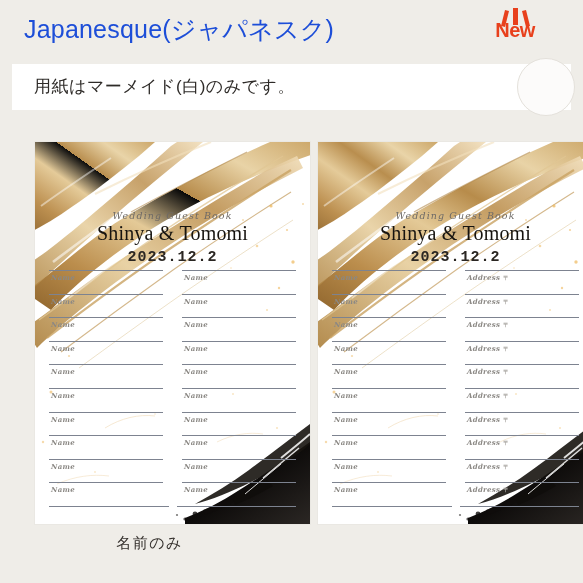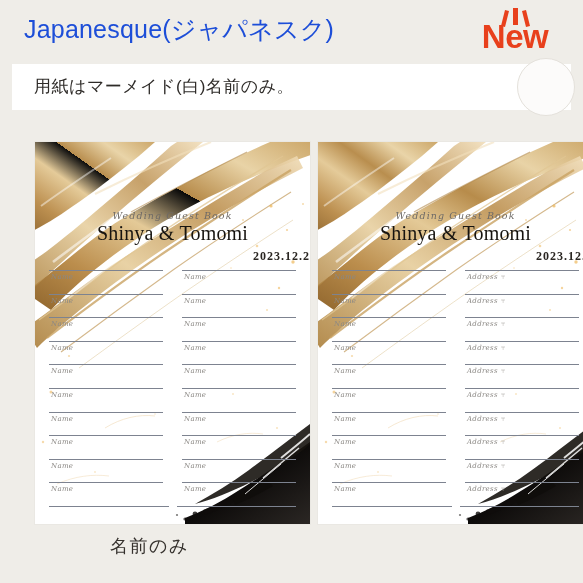--- a/index.html
+++ b/index.html
@@ -33,21 +33,21 @@
     position: absolute;
     right: 28px; top: 8px;
     width: 80px; height: 52px;
   }
   #new-badge .rays { position: absolute; left: 0; top: 0; width: 80px; height: 20px; }
   #new-badge .new-text {
     position: absolute;
     left: 0; top: 12px;
     width: 80px;
     text-align: center;
-    font-size: 33px;
+    font-size: 20px;
     font-weight: bold;
     color: #e8401c;
     letter-spacing: -0.5px;
     line-height: 1;
   }
 
   
   #notice-bar {
     position: absolute;
     left: 12px; top: 64px;
@@ -109,38 +109,38 @@
   }
   .couple-names {
     top: 80px;
     font-family: Liberation Serif, serif;
     font-size: 20px;
     color: #16130f;
     letter-spacing: 0.2px;
   }
   .event-date {
     top: 107px;
-    font-family: Liberation Serif, serif;
+    font-family: Liberation Mono, monospace;
     font-weight: bold;
-    font-size: 12px;
+    font-size: 15px;
     color: #2a2622;
     letter-spacing: 1px;
-    text-align: right;
   }
 
   .rows {
     position: absolute;
     left: 14px;
     top: 128px;
     width: 247px;
   }
   .guest-row {
     display: flex;
     gap: 19px;
     height: 23.6px;
+    font-weight: bold;
   }
   .entry-field {
     position: relative;
     flex: 1;
     border-top: 1.4px solid #7d8390;
   }
   .field-label {
     position: absolute;
     left: 2px; top: 2px;
     font-family: "DejaVu Serif", serif;
@@ -165,21 +165,21 @@
   #captions {
     position: absolute;
     left: 12px; top: 534px;
     width: 559px;
     display: flex;
     gap: 8px;
   }
   .caption {
     width: 275px;
     text-align: center;
-    font-size: 18px;
+    font-size: 15px;
     color: #35312d;
     letter-spacing: 1.5px;
   }
 </style>
 </head>
 <body>
 
 <div id="header">
   <div id="page-title">Japanesque(ジャパネスク)</div>
 
@@ -189,21 +189,21 @@
         <polygon points="26,18 30,2 34,3 30,19"></polygon>
         <polygon points="38,0 43,0 43,17 38,17"></polygon>
         <polygon points="47,3 51,2 55,18 51,19"></polygon>
       </g>
     </svg>
     <div class="new-text">New</div>
   </div>
 </div>
 
 <div id="notice-bar">
-  <div id="notice-text">用紙はマーメイド(白)名前のみ。</div>
+  <div id="notice-text">用紙はマーメイド(白)のみです。</div>
   <div id="notice-circle"></div>
 </div>
 
 <div id="cards">
 
   <div class="card">
     <svg class="card-art" viewBox="0 0 275 382" preserveAspectRatio="none">
       <defs>
         <linearGradient id="goldA" x1="0" y1="1" x2="1" y2="0">
           <stop offset="0%" stop-color="#8a5f २5"></stop>

